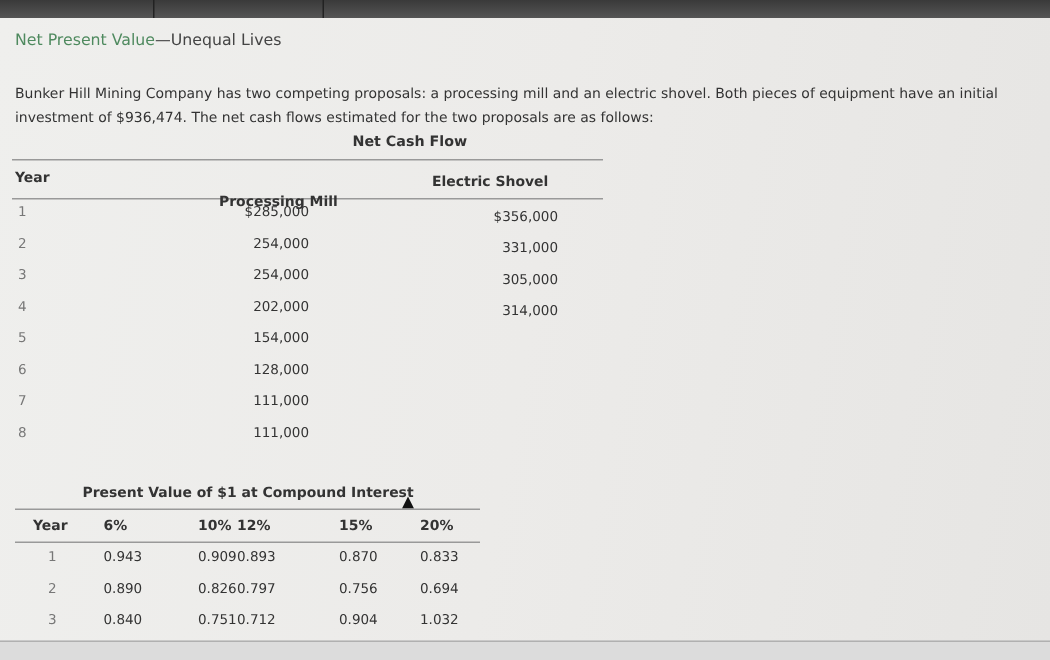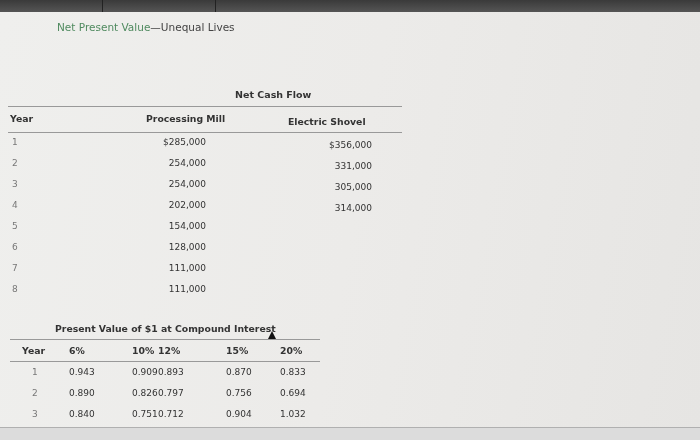--- a/index.html
+++ b/index.html
@@ -14,21 +14,21 @@
       position: absolute; left: 0; top: 0; width: 700px; height: 12px;
       background: linear-gradient(#3a3a3a, #555);
     }
     .topbar .seg1 { position: absolute; left: 0; top: 0; width: 102px; height: 12px; border-right: 1px solid #222; }
     .topbar .seg2 { position: absolute; left: 103px; top: 0; width: 112px; height: 12px; border-right: 1px solid #222; }
     .page {
       position: absolute; left: 0; top: 12px; width: 700px; height: 428px;
       background: linear-gradient(100deg, #efefed 0%, #ecebe9 50%, #e6e5e3 100%);
     }
     .title {
-      position: absolute; left: 10px; top: 9px; font-size: 10.5px; color: #4f8a5f; margin-left: 47px;
+      position: absolute; left: 10px; top: 9px; font-size: 10.5px; color: #4f8a5f;
     }
     .title .sub { color: #444; }
     .intro {
       position: absolute; left: 10px; top: 43px; width: 680px; font-size: 9.3px; line-height: 16px; color: #333;
     }
     .ncf-caption {
       position: absolute; left: 195px; top: 77px; font-size: 9.5px; font-weight: bold; color: #333; margin-left: 40px;
     }
     .ncf-table { position: absolute; left: 8px; top: 94px; width: 394px; }
     .rule { height: 1px; background: #999; }
@@ -61,28 +61,29 @@
 <div class="topbar">
   <div class="seg1"></div>
   <div class="seg2"></div>
 </div>
 
 <div class="page">
   <div class="title">
     <span>Net Present Value</span><span class="sub">—Unequal Lives</span>
   </div>
 
+  <div class="intro">Bunker Hill Mining Company has two competing proposals: a processing mill and an electric shovel. Both pieces of equipment have an initial investment of $936,474. The net cash flows estimated for the two proposals are as follows:</div>
 
   <div class="ncf-caption">Net Cash Flow</div>
 
   <div class="ncf-table">
     <div class="rule"></div>
     <div class="ncf-head">
       <span style="left:2px;top:6px;">Year</span>
-      <span style="left:106px;top:6px;padding-left:32px;">Processing Mill</span>
+      <span style="left:106px;top:22px;padding-left:32px;">Processing Mill</span>
       <span style="left:280px;top:9px;">Electric Shovel</span>
     </div>
     <div class="rule"></div>
     <div class="ncf-row">
         <span class="c-year">1</span>
         <span class="c-mill">$285,000</span>
         <span class="c-shovel" style="top:7px">$356,000</span>
       </div>
     <div class="ncf-row">
         <span class="c-year">2</span>

